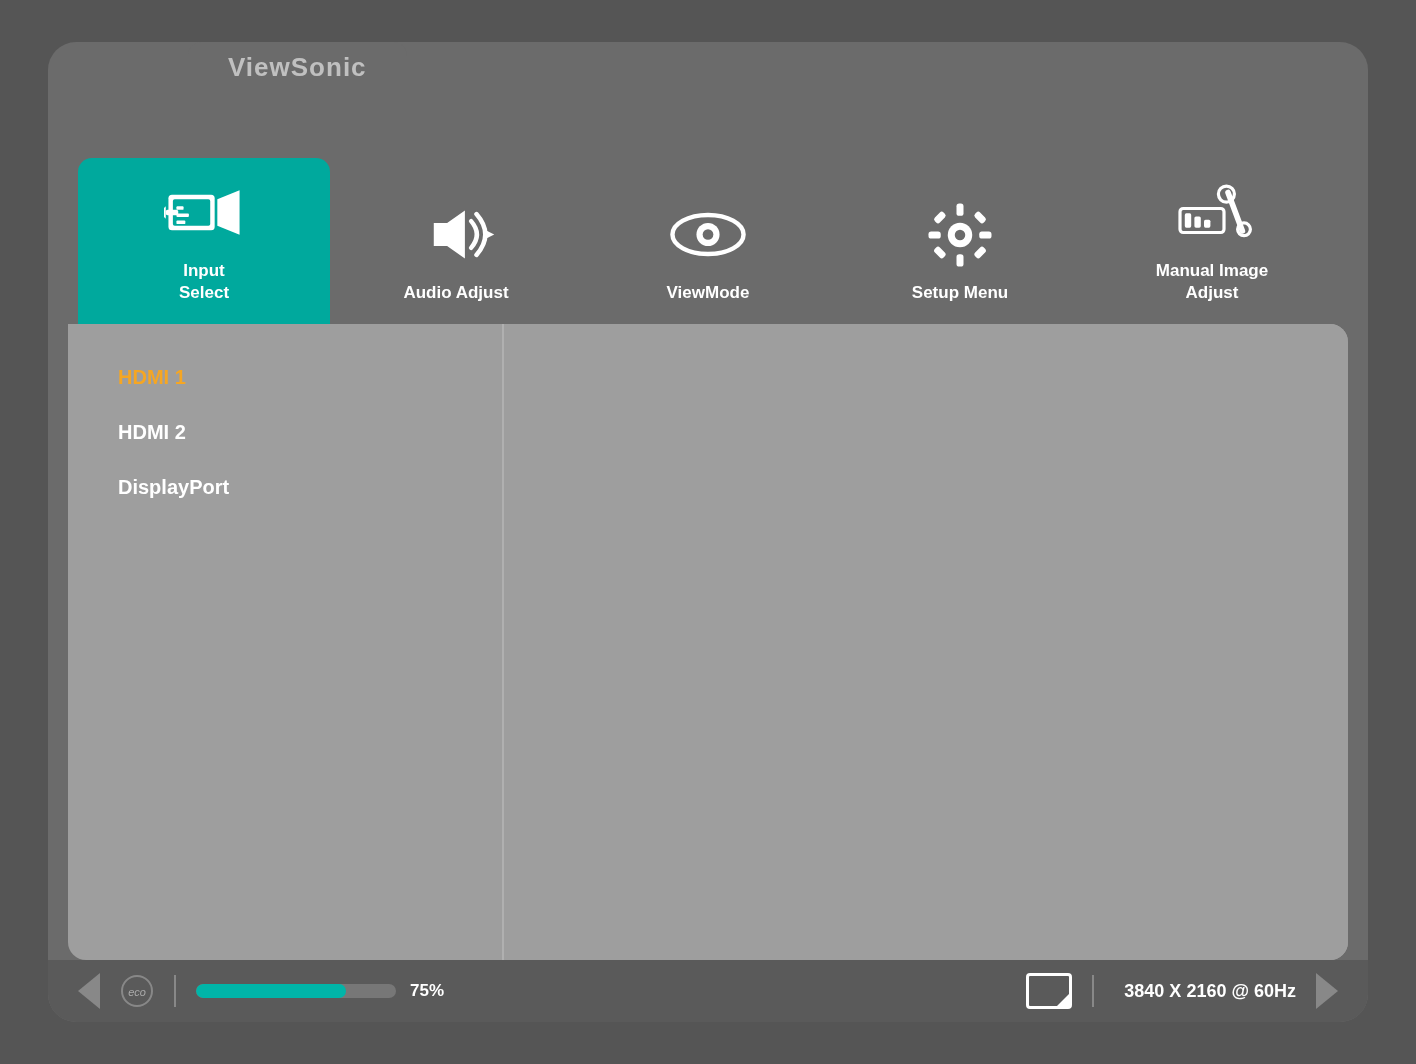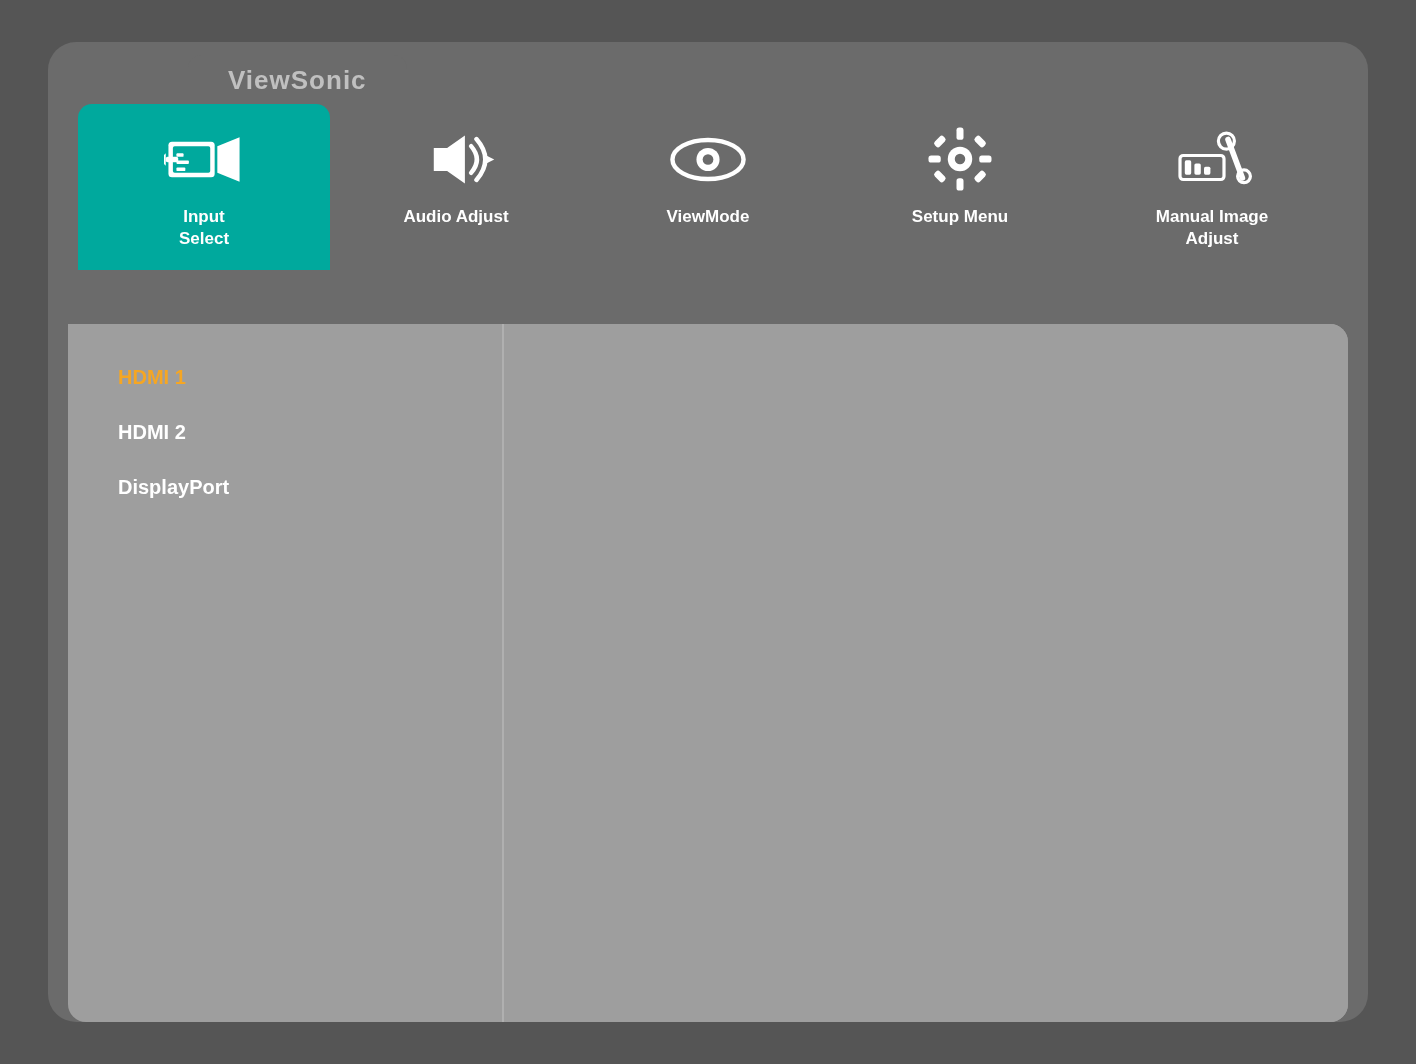--- a/index.html
+++ b/index.html
@@ -21,21 +21,21 @@
       border-radius: 28px;
       padding: 0;
       position: relative;
       display: flex;
       flex-direction: column;
     }
 
     
     .top-bar {
       display: flex;
-      align-items: flex-end;
+      align-items: flex-start;
       height: 62px;
       padding-left: 140px;
     }
 
     .logo-tab {
       background: #6b6b6b;
       border-radius: 14px 14px 0 0;
       padding: 10px 40px 8px 40px;
       position: relative;
     }
@@ -43,21 +43,21 @@
     .logo-text {
       font-size: 26px;
       font-weight: bold;
       color: #c0c0c0;
       letter-spacing: 1px;
     }
 
     
     .nav-row {
       display: flex;
-      align-items: flex-start;
+      align-items: flex-end;
       padding: 0 30px;
       gap: 0;
       height: 220px;
     }
 
     .nav-item {
       display: flex;
       flex-direction: column;
       align-items: center;
       justify-content: center;
@@ -334,14 +334,45 @@
     <div class="left-panel">
       <div class="menu-item selected">HDMI 1</div>
       <div class="menu-item">HDMI 2</div>
       <div class="menu-item">DisplayPort</div>
     </div>
 
     <div class="right-panel"></div>
 
   </div>
 
+  <div class="status-bar">
+
+    <div class="chevron-left"></div>
+
+    <div class="eco-icon">
+      <svg width="34" height="34" viewBox="0 0 34 34">
+        <circle cx="17" cy="17" r="15" stroke="#888" stroke-width="2" fill="none"></circle>
+        <text x="17" y="22" text-anchor="middle" fill="#aaa" font-size="11" font-style="italic">eco</text>
+      </svg>
+    </div>
+
+    <div class="status-divider"></div>
+
+    <div class="progress-bar-container">
+      <div class="progress-bar-track">
+        <div class="progress-bar-fill" style="width:75%"></div>
+      </div>
+      <span class="progress-label">75%</span>
+    </div>
+
+    <div class="spacer"></div>
+
+    <div class="aspect-icon"></div>
+
+    <div class="status-divider"></div>
+
+    <span class="resolution-text">3840 X 2160 @ 60Hz</span>
+
+    <div class="chevron-right"></div>
+
+  </div>
 
 </div>
 
 </body></html>

